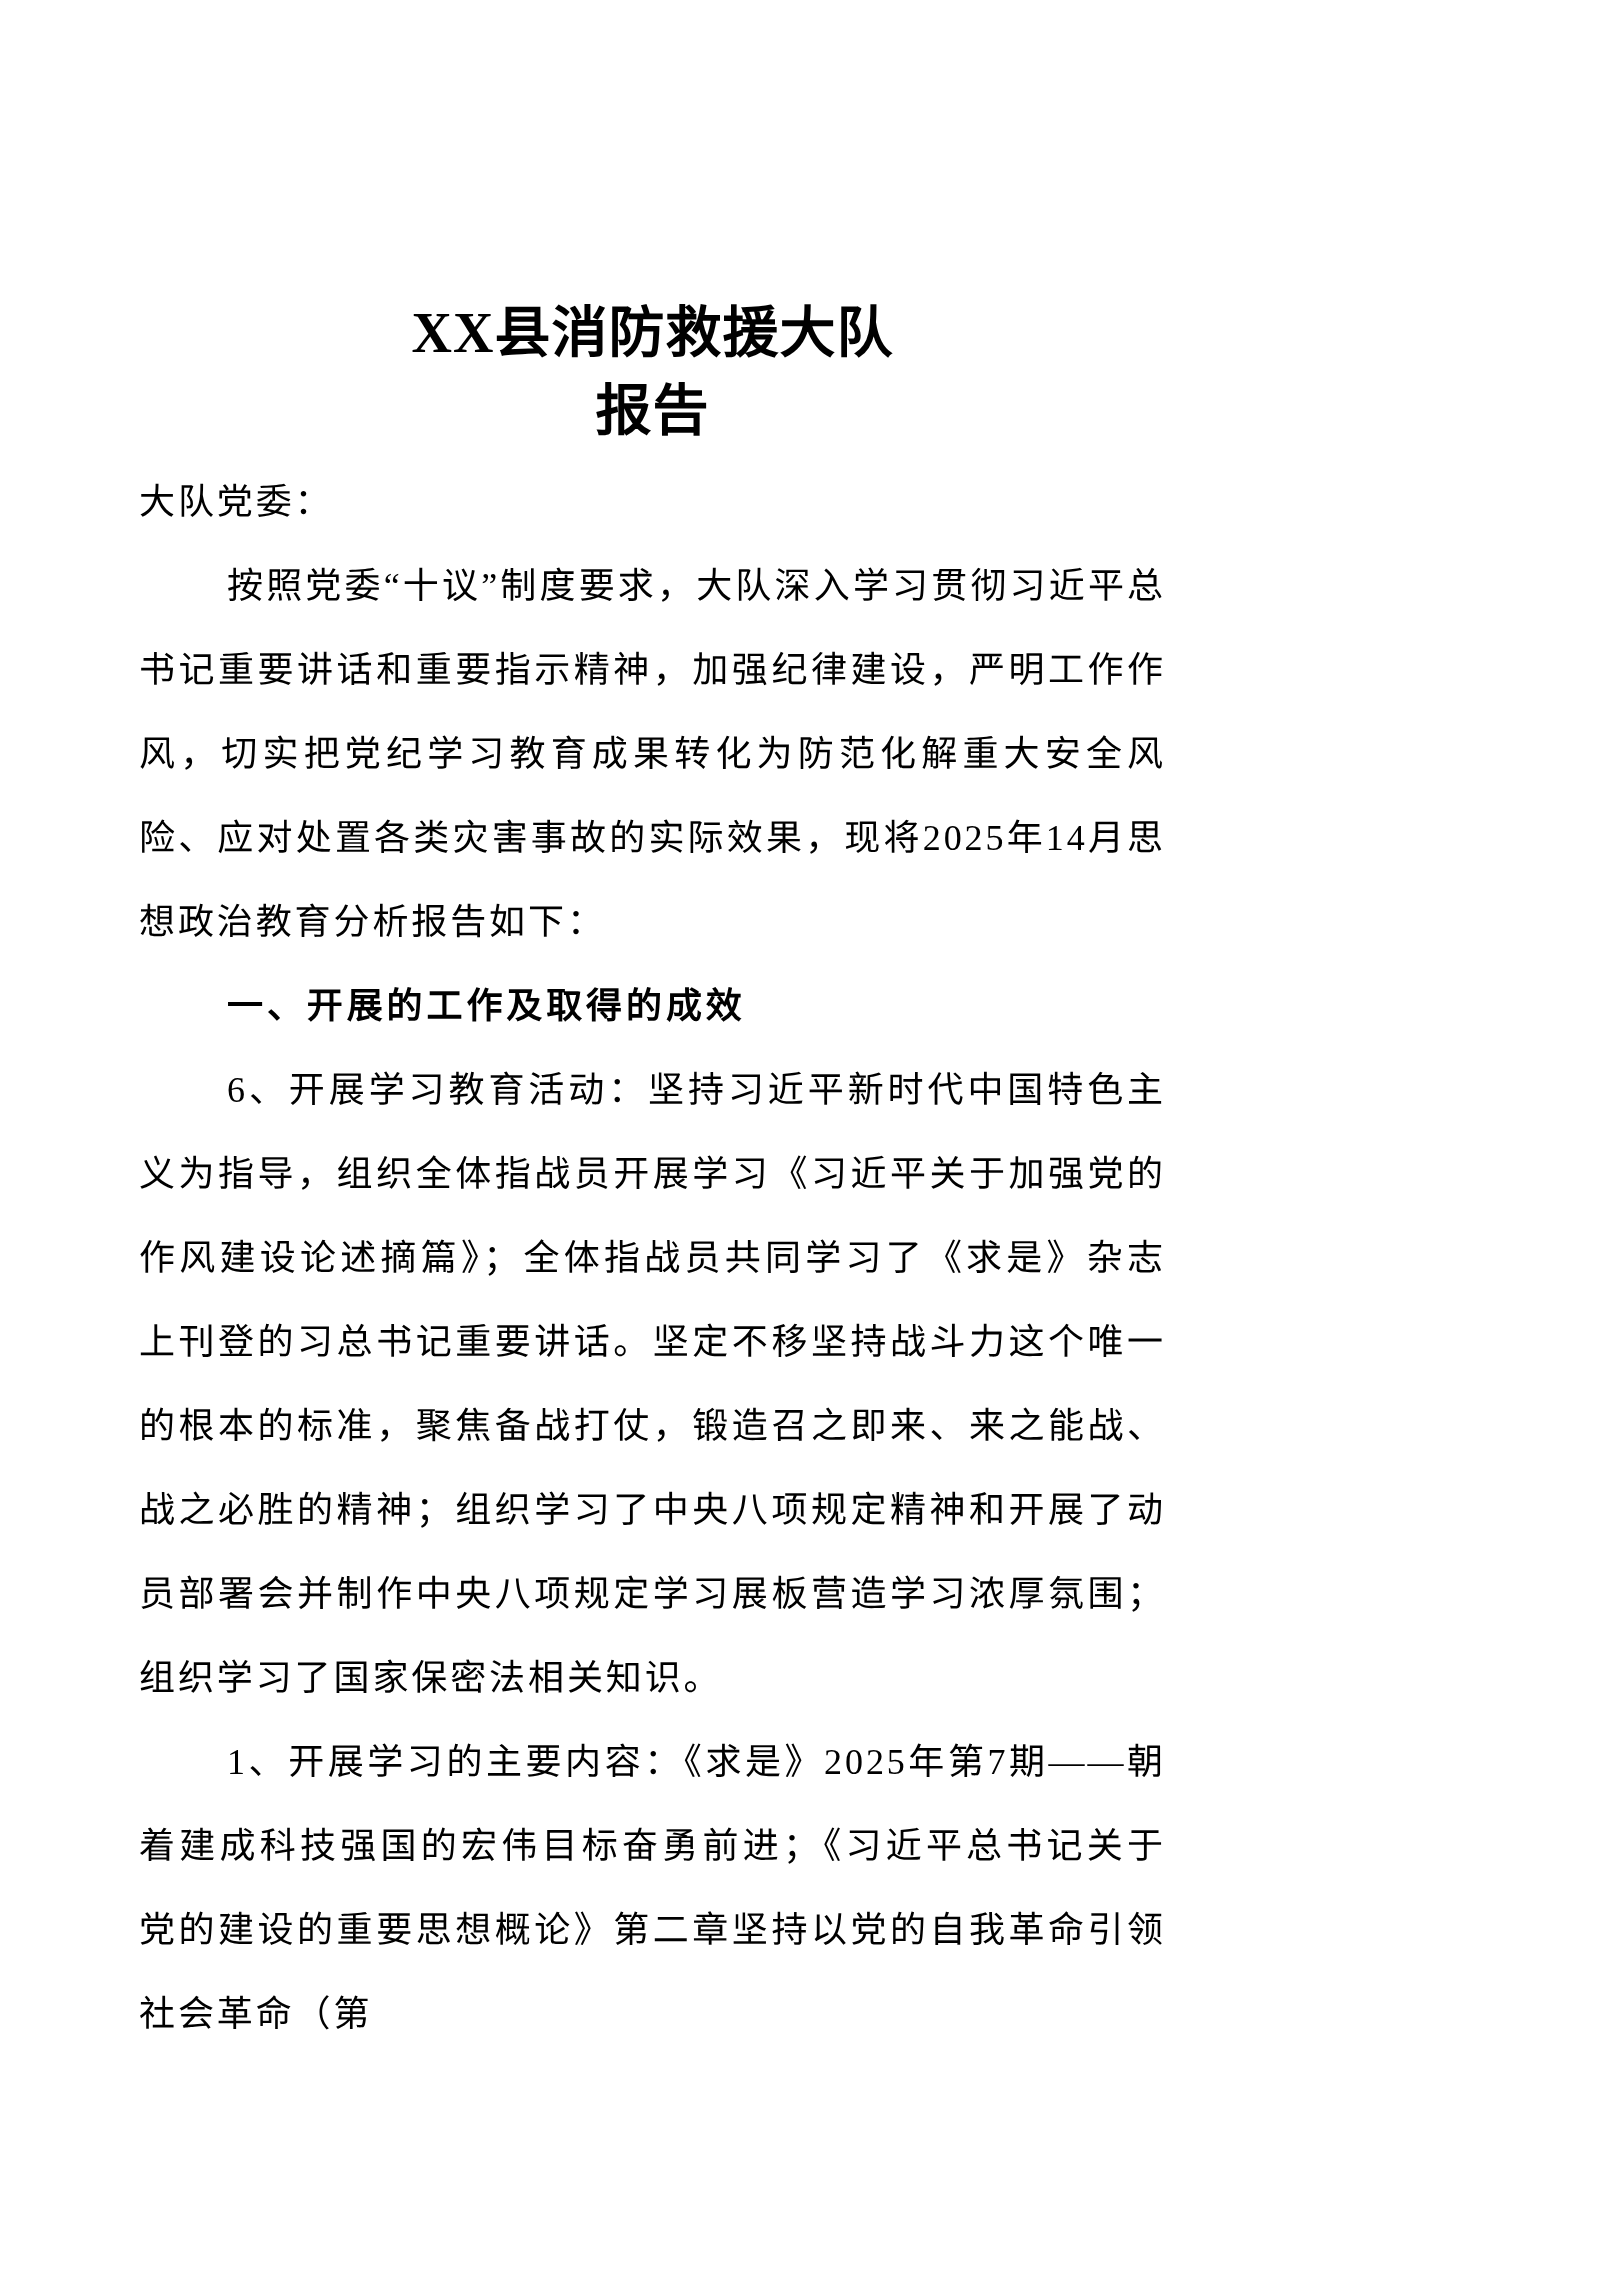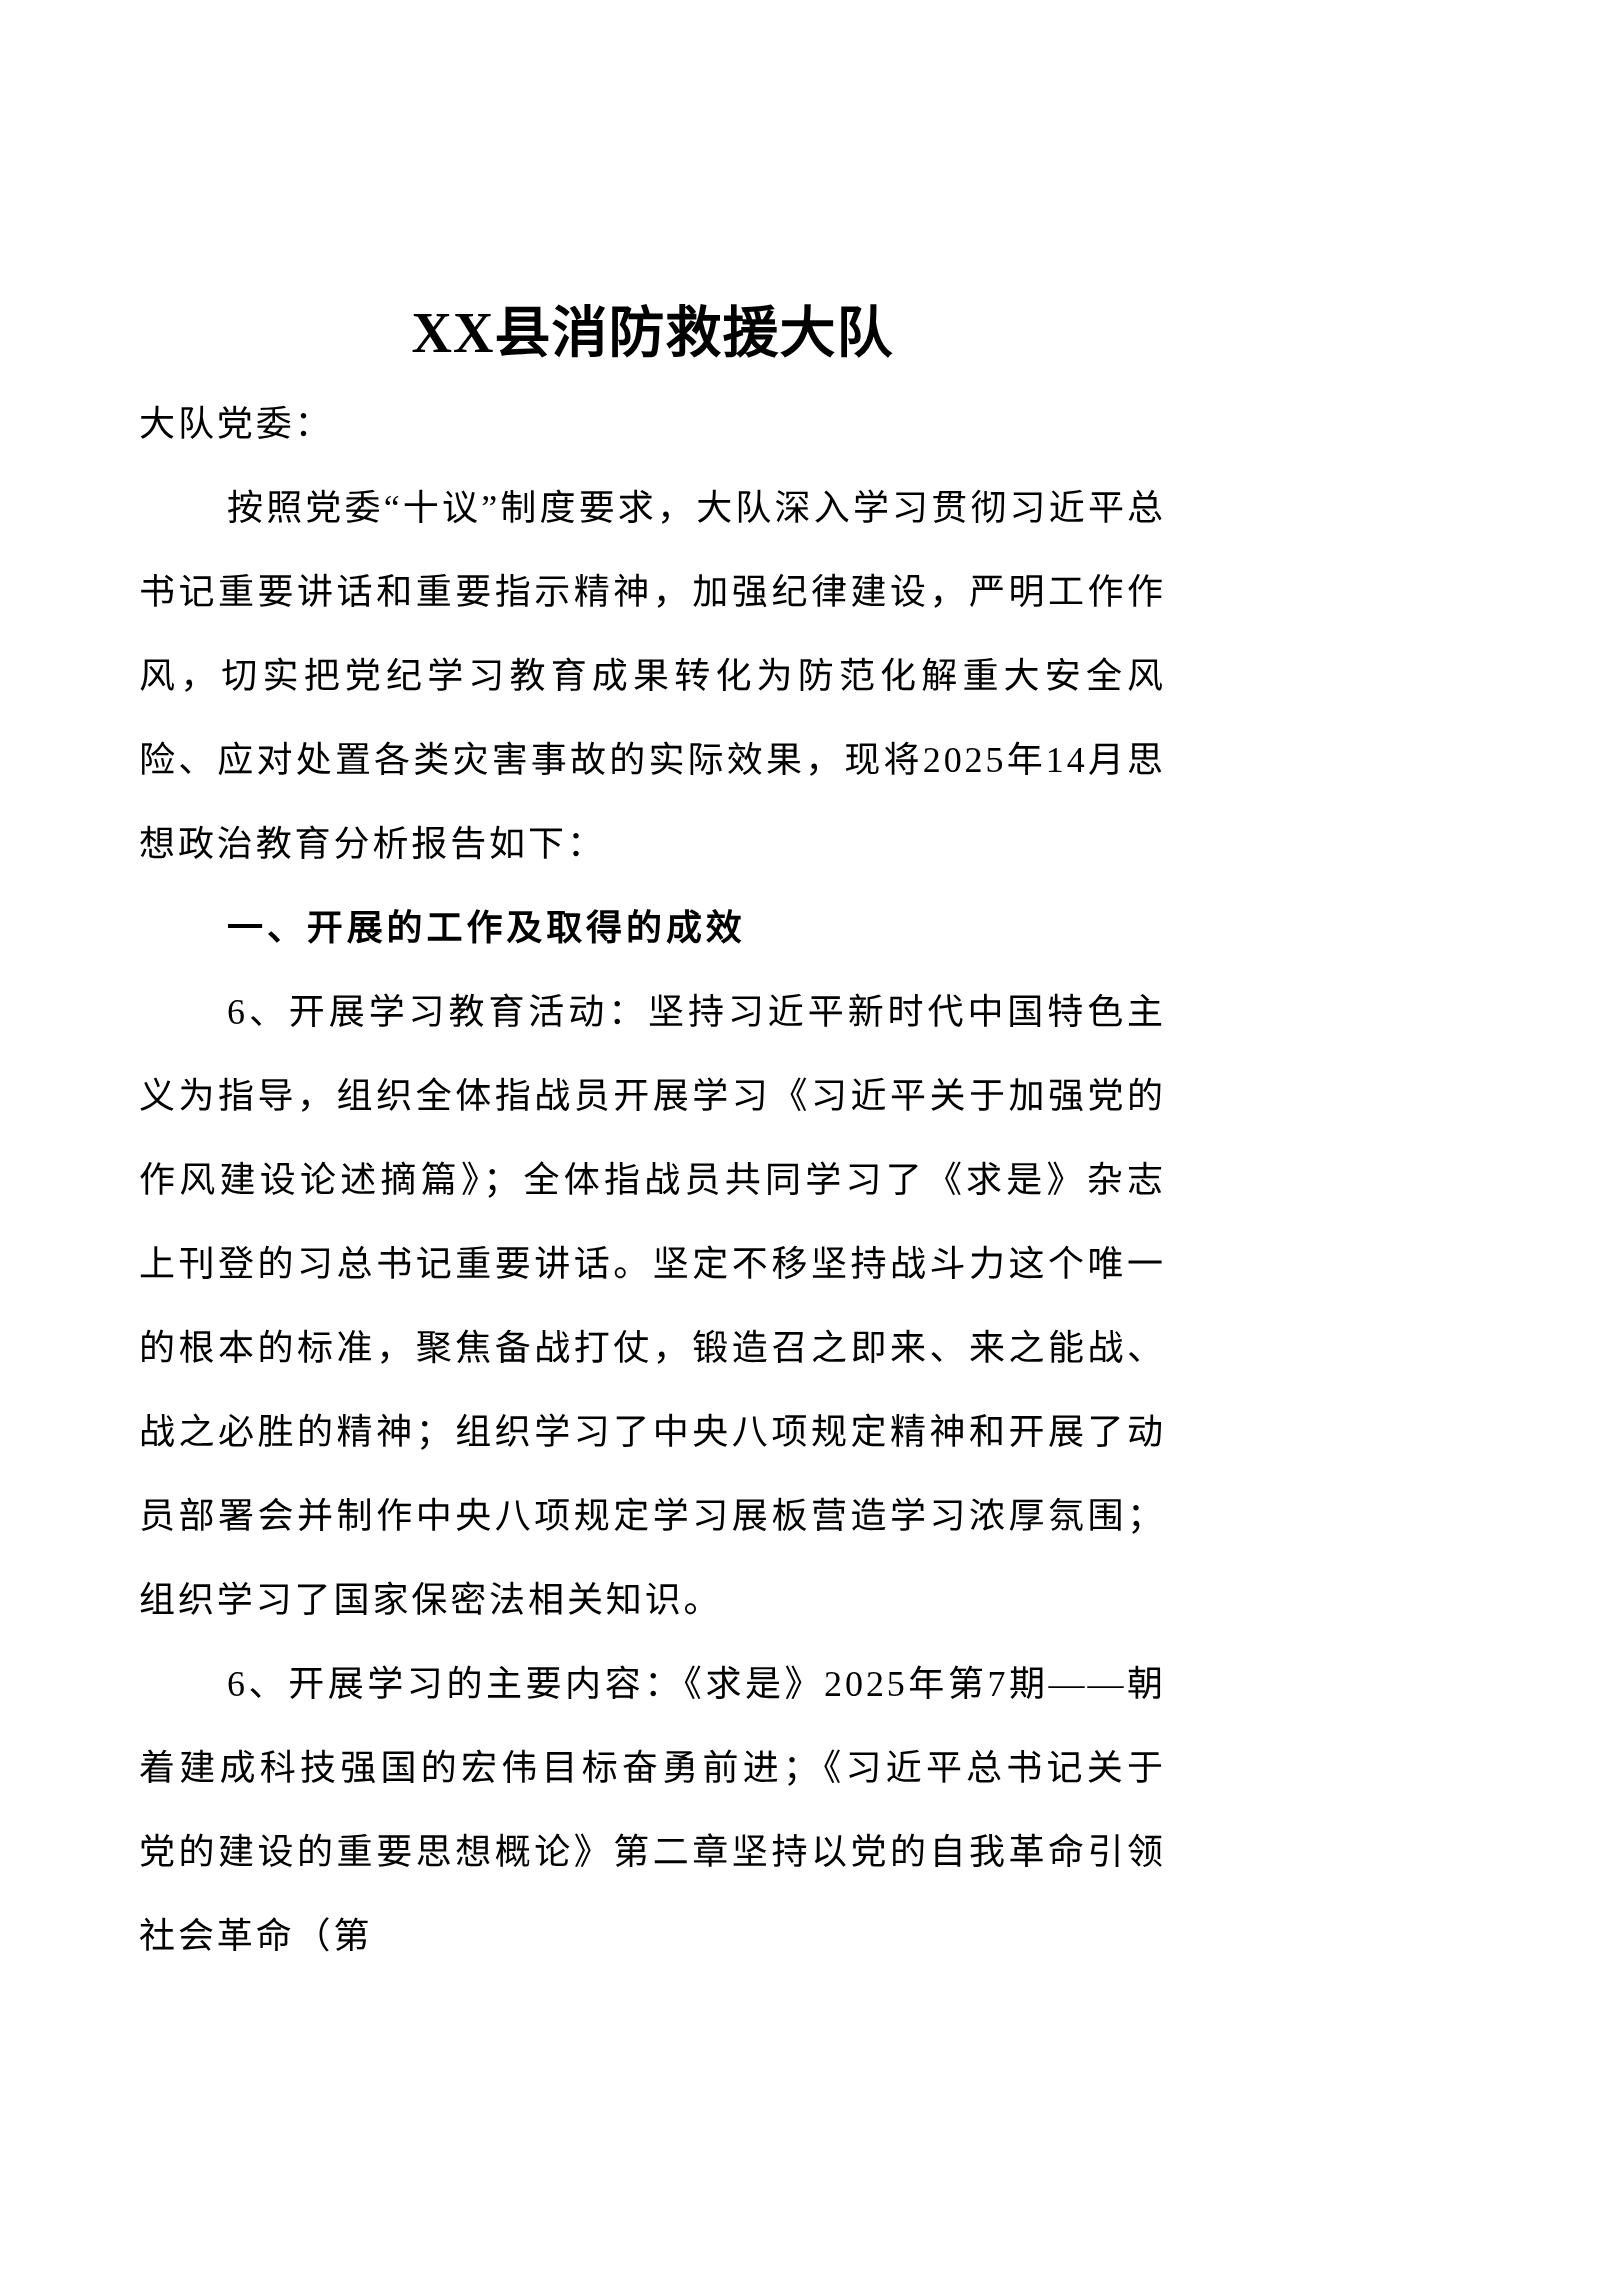--- a/index.html
+++ b/index.html
@@ -55,28 +55,29 @@
     letter-spacing: 3.9px;
   }
 </style>
 </head>
 <body>
 
 <div class="page">
 
   <h1 class="doc-title">
     <span class="title-line">XX县消防救援大队</span>
+    <span class="title-line">报告</span>
   </h1>
 
   <div class="doc-body">
     <p class="salutation">大队党委：</p>
 
     <p class="para">按照党委“十议”制度要求，大队深入学习贯彻习近平总书记重要讲话和重要指示精神，加强纪律建设，严明工作作风，切实把党纪学习教育成果转化为防范化解重大安全风险、应对处置各类灾害事故的实际效果，现将2025年14月思想政治教育分析报告如下：</p>
 
     <p class="section-heading">一、开展的工作及取得的成效</p>
 
     <p class="para">6、开展学习教育活动：坚持习近平新时代中国特色主义为指导，组织全体指战员开展学习《习近平关于加强党的作风建设论述摘篇》；全体指战员共同学习了《求是》杂志上刊登的习总书记重要讲话。坚定不移坚持战斗力这个唯一的根本的标准，聚焦备战打仗，锻造召之即来、来之能战、战之必胜的精神；组织学习了中央八项规定精神和开展了动员部署会并制作中央八项规定学习展板营造学习浓厚氛围；组织学习了国家保密法相关知识。</p>
 
-    <p class="para">6、开展学习的主要内容：《求是》2025年第7期——朝着建成科技强国的宏伟目标奋勇前进；《习近平总书记关于党的建设的重要思想概论》第二章坚持以党的自我革命引领社会革命（第</p>
+    <p class="para">1、开展学习的主要内容：《求是》2025年第7期——朝着建成科技强国的宏伟目标奋勇前进；《习近平总书记关于党的建设的重要思想概论》第二章坚持以党的自我革命引领社会革命（第</p>
   </div>
 
 </div>
 
 
 </body></html>

